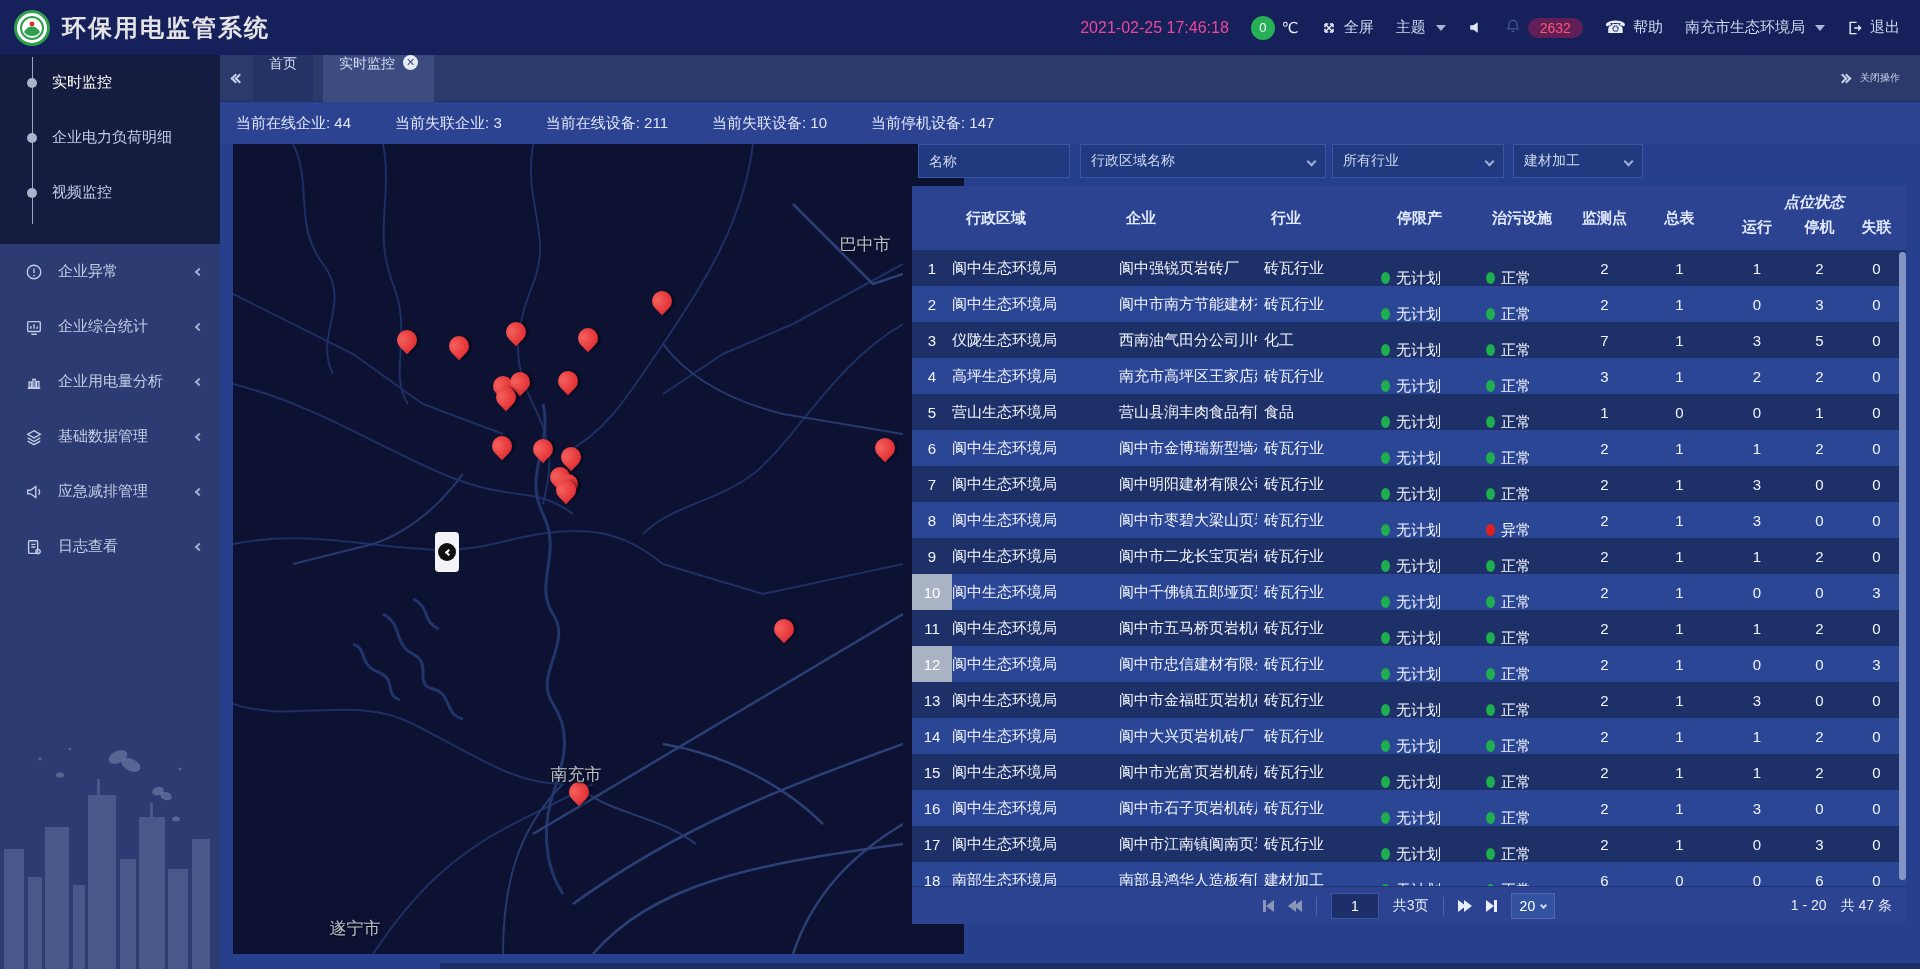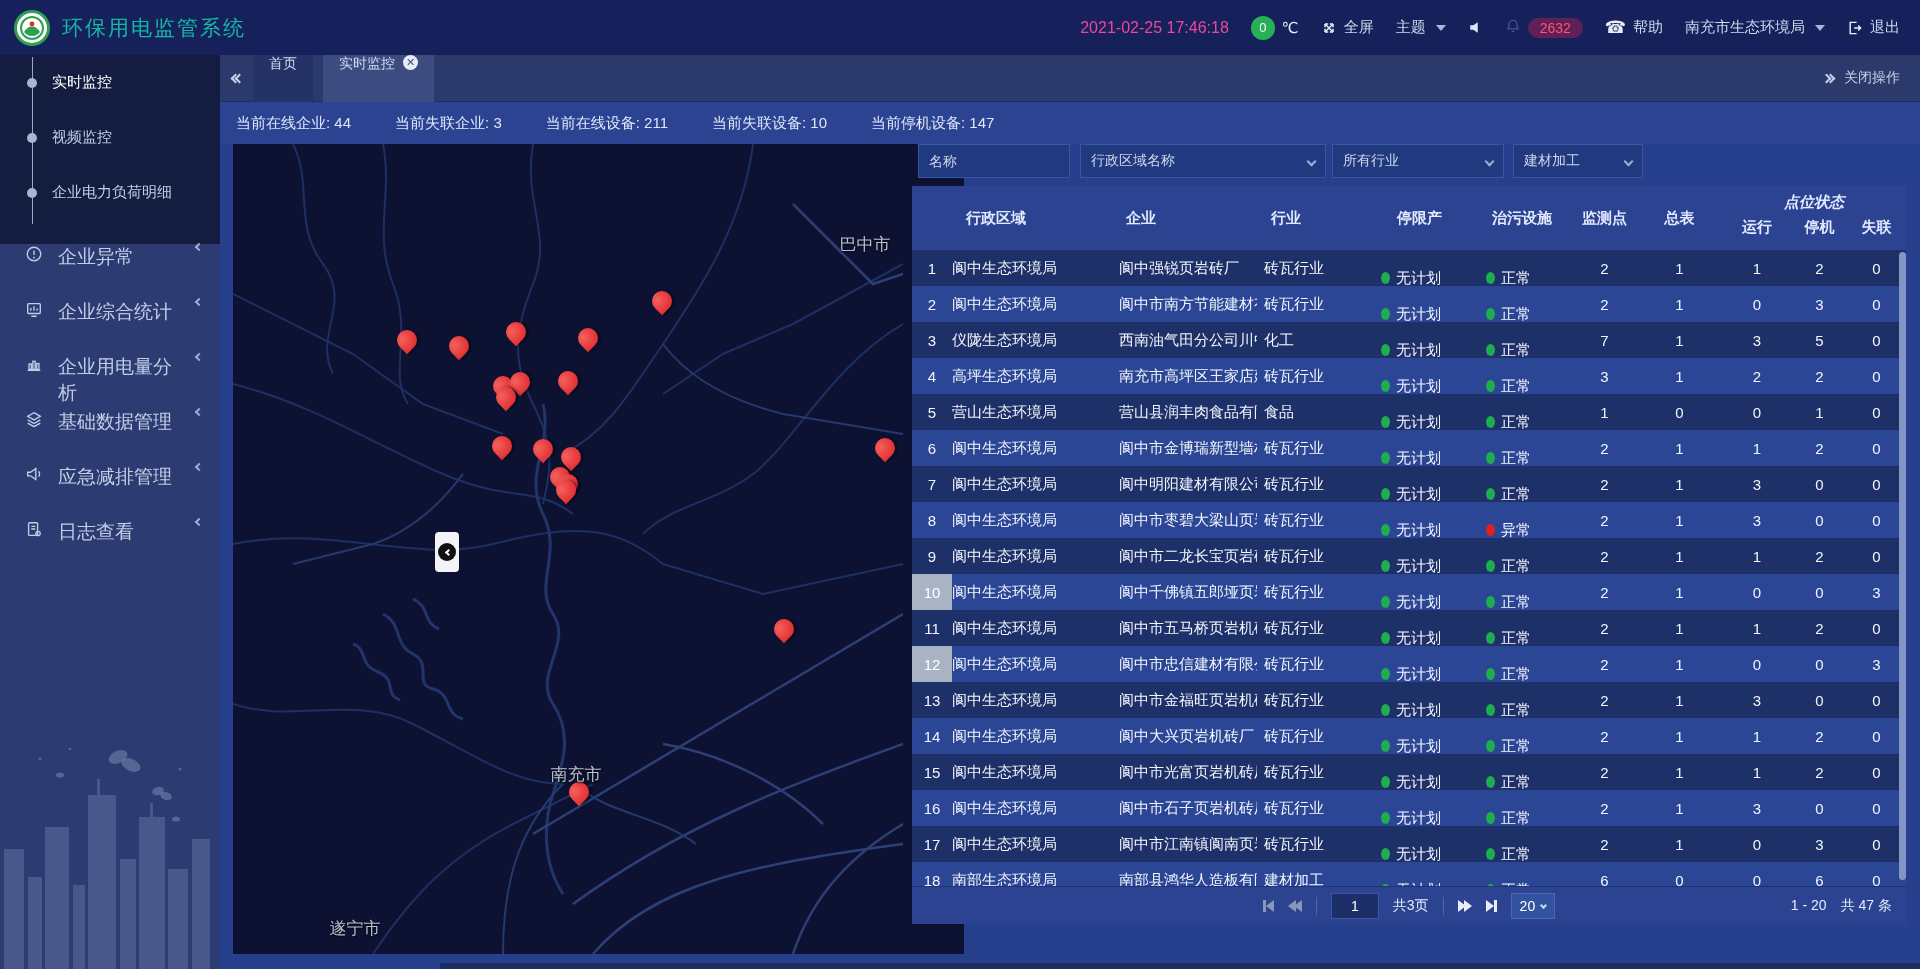--- a/index.html
+++ b/index.html
@@ -6,21 +6,21 @@
   html,body { width:1920px; height:969px; overflow:hidden;
     font-family:"Liberation Sans","DejaVu Sans",sans-serif; background:#27408e; }
 
   
   .app-header { position:absolute; left:0; top:0; width:1920px; height:55px;
     background:#16215c; display:flex; align-items:center; justify-content:space-between;
     padding:0 20px 0 14px; z-index:30; }
   .logo-wrap { display:flex; align-items:center; gap:12px; }
   .logo-badge { width:36px; height:36px; border-radius:50%; background:#fff;
     border:3px solid #2fa04e; display:flex; align-items:center; justify-content:center; }
-  .app-title { color:#14b8a6; font-size:21px; font-weight:normal; letter-spacing:2px; }
+  .app-title { color:#e5e5e5; font-size:24px; font-weight:bold; letter-spacing:2px; }
   .header-right { display:flex; align-items:center; gap:22px; color:#cfd8ee; font-size:15px; }
   .hitem { display:flex; align-items:center; gap:7px; cursor:pointer; white-space:nowrap; }
   .datetime { font-size:16px; color:#ec4899; }
   .temp-badge { width:24px; height:24px; border-radius:50%; background:#27b157; color:#fff;
     display:flex; align-items:center; justify-content:center; font-size:13px; }
   .temp-unit { color:#e8edfa; font-size:15px; }
   .caret { width:0; height:0; border-left:5px solid transparent; border-right:5px solid transparent;
     border-top:6px solid #aab6d8; margin-left:3px; }
   .chev { display:inline-block; width:7px; height:7px; border-right:2px solid currentColor;
     border-bottom:2px solid currentColor; }
@@ -41,39 +41,39 @@
   .group-head { height:64px; display:flex; align-items:center; padding:0 18px 0 24px;
     cursor:pointer; font-size:15px; gap:14px; }
   .group-head .lbl { flex:1; }
   .submenu { position:relative; padding-bottom:24px; }
   .submenu .rail { position:absolute; left:32px; top:2px; bottom:20px; width:1px; background:#9aa6c6; }
   .sub-item { height:55px; display:flex; align-items:center; padding-left:52px; position:relative;
     cursor:pointer; font-size:15px; color:#c3cde6; }
   .sub-item .dot { position:absolute; left:27px; width:10px; height:10px; border-radius:50%;
     background:#aab4cc; }
   .sub-item.active { color:#ffffff; }
-  .menu-item { height:55px; display:flex; padding:0 18px 0 24px; gap:14px;
-    cursor:pointer; font-size:19px; }
+  .menu-item { height:55px; display:flex; align-items:center; padding:0 18px 0 24px; gap:14px;
+    cursor:pointer; font-size:15px; }
   .menu-item .lbl { flex:1; }
   .mi-icon { width:20px; height:20px; display:flex; align-items:center; justify-content:center;
     color:#c3cde6; flex:0 0 20px; }
   .skyline { position:absolute; left:0; bottom:0; width:220px; height:250px; opacity:.9; }
 
   
   .main { position:absolute; left:220px; top:55px; width:1700px; height:914px; }
   .tabbar { height:47px; background:#2c3a6b; display:flex; align-items:center;
     padding:0 20px 0 12px; gap:10px; border-bottom:1px solid #202d5e; }
   .tab { height:47px; display:flex; padding:0 16px; font-size:14px;
     color:#d2daf0; cursor:pointer; gap:8px; }
   .tab.home { background:#243265; }
   .tab.active { background:#3d4c80; }
   .tab-close { width:15px; height:15px; border-radius:50%; background:#e8ecf7; color:#3d4c80;
     font-size:11px; line-height:15px; text-align:center; font-weight:bold; cursor:pointer; }
   .tab-spacer { flex:1; }
-  .close-ops { color:#c6cfe6; font-size:14px; cursor:pointer; }
+  .close-ops { color:#c6cfe6; font-size:10px; cursor:pointer; }
 
   .statsbar { height:42px; background:#2b4391; display:flex; align-items:center; gap:44px;
     padding-left:16px; color:#dfe7fb; font-size:15px; }
 
   .content { position:relative; height:825px; }
 
   
   .map-panel { position:absolute; left:13px; top:0; width:731px; height:810px;
     background:#0d1233; overflow:hidden; }
   .city-label { position:absolute; color:#b9c1ce; font-size:17px; text-shadow:0 1px 2px #000;
@@ -218,25 +218,25 @@
   <nav id="sidebar-menu">
       <div class="menu-group active">
         <div class="submenu">
           <span class="rail"></span>
           <div class="sub-item active">
             <span class="dot"></span>
             <span>实时监控</span>
           </div>
           <div class="sub-item">
             <span class="dot"></span>
-            <span>视频监控</span>
+            <span>企业电力负荷明细</span>
           </div>
           <div class="sub-item">
             <span class="dot"></span>
-            <span>企业电力负荷明细</span>
+            <span>视频监控</span>
           </div>
         </div>
       </div>
       <div class="menu-item">
         <span class="mi-icon">
           <svg width="18" height="18" viewBox="0 0 20 20" fill="none" stroke="currentColor" stroke-width="1.5">
             <circle cx="10" cy="10" r="7.5"></circle>
             <path d="M10 6v5"></path>
             <circle cx="10" cy="14" r="1" fill="currentColor" stroke="none"></circle>
           </svg>

